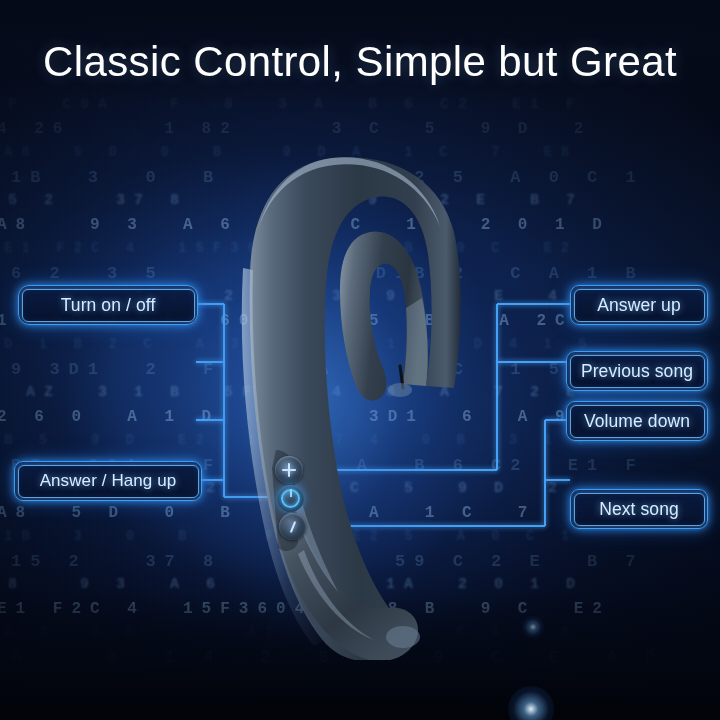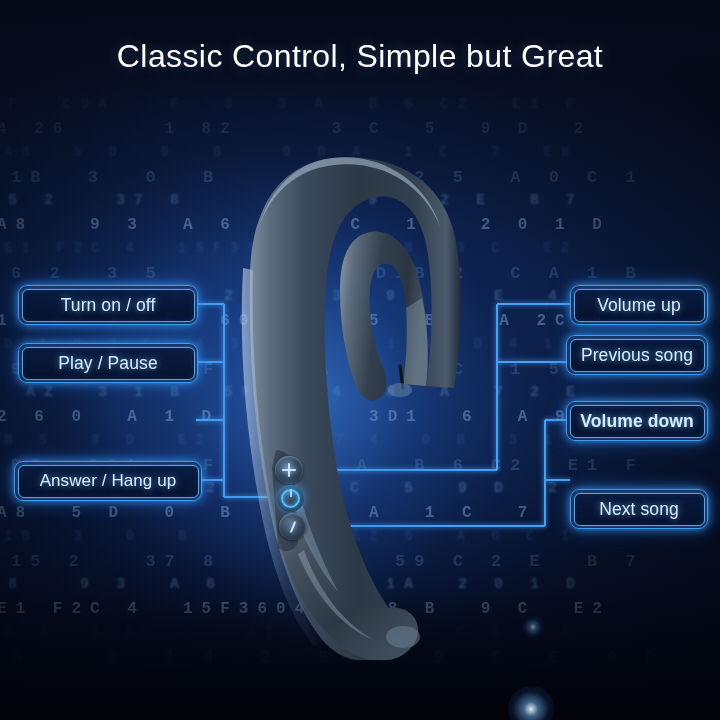--- a/index.html
+++ b/index.html
@@ -81,34 +81,34 @@
     background:linear-gradient(180deg, rgba(10,28,66,.92) 0%, rgba(8,22,54,.95) 55%, rgba(6,16,42,.96) 100%);
     border:1.6px solid #3a9df5;
     box-shadow:0 0 9px rgba(58,150,245,.85), 0 0 20px rgba(40,120,230,.45),
                inset 0 0 8px rgba(36,110,210,.40);}
   .box::before{content:"";position:absolute;inset:2.5px;border-radius:6px;
     border:1px solid rgba(120,195,255,.80);
     box-shadow:0 0 5px rgba(90,175,255,.55);pointer-events:none;}
   .box span{position:relative;color:#d7ecff;font-size:17.5px;letter-spacing:.1px;
     text-shadow:0 0 7px rgba(120,195,255,.75);white-space:nowrap;}
 
-  .b-l1{left:18px;top:285px;width:178px;}
+  .b-l1{left:18px;top:285px;width:178px;border-radius:11px;}
   .b-l2{left:18px;top:343px;width:178px;}
   .b-l3{left:18px;top:401px;width:178px;}
   .b-l4{left:14px;top:461px;width:186px;justify-content:center;}
   .b-l4 span{font-size:17px;}
 
   .b-r1{left:570px;top:285px;width:136px;}
-  .b-r2{left:566px;top:335px;width:140px;}
-  .b-r3{left:566px;top:401px;width:140px;font-weight:bold;}
+  .b-r2{left:566px;top:351px;width:140px;}
+  .b-r3{left:566px;top:401px;width:140px;}
   .b-r4{left:570px;top:461px;width:136px;margin-top:28px;}
 
   
   .title{position:absolute;left:0;right:0;top:38px;text-align:center;
-    color:#ffffff;font-size:32px;font-weight:300;letter-spacing:.4px;
+    color:#ffffff;font-size:42px;font-weight:300;letter-spacing:.4px;
     text-shadow:0 0 14px rgba(150,200,255,.28);}
 </style>
 </head>
 <body>
 
 <div id="stage">
 
   <div class="bg-base"></div>
   <div class="hexlayer" id="hexlayer"><div class="hexrow hx-a blur2" style="top: 96px; left: -10px; opacity: 0.35;">BF  C0A   F  8  3 A  B 6 C2  E1 F</div><div class="hexrow hx-d " style="top: 120px; left: -3px; opacity: 0.35;">4 26     1 82     3 C  5  9 D  2</div><div class="hexrow hx-c blur2" style="top: 144px; left: 4px; opacity: 1;">A8  5 D  0  B   9 D A  1 C  7  E8</div><div class="hexrow hx-b " style="top: 168px; left: 11px; opacity: 1;">1B  3  0  B    F3  4E2 5  A 0 C 1</div><div class="hexrow hx-a blur2" style="top: 192px; left: -10px; opacity: 1;">15 2   37 8      4  59 C 2 E  B 7</div><div class="hexrow hx-d " style="top: 216px; left: -3px; opacity: 1;">A8   9 3  A 6      C  1A  2 0 1 D</div><div class="hexrow hx-c blur2" style="top: 240px; left: 4px; opacity: 1;">E1 F2C 4  15F3604 7  8 B  9 C  E2</div><div class="hexrow hx-b " style="top: 264px; left: 11px; opacity: 1;">6 2  3 5      A7   D1BF2  C A 1 B</div><div class="hexrow hx-a blur2" style="top: 288px; left: -10px; opacity: 1;">A    0  1 4  2  B  3  9  C  E  4 D</div><div class="hexrow hx-d " style="top: 312px; left: -3px; opacity: 1;">1  3C 1  6  604  7 15  B8  A 2C 5</div><div class="hexrow hx-c blur2" style="top: 336px; left: 4px; opacity: 1;">D 1 B 2 C  A 3 0 9  E 1 B  D 4 1 5</div><div class="hexrow hx-b " style="top: 360px; left: 11px; opacity: 1;">9 3D1  2  F  6  A 0  2 C  1 5 B 8</div><div class="hexrow hx-a blur2" style="top: 384px; left: -10px; opacity: 1;">C AZ  3 1 B  5F3 604  8  A  7 2 E</div><div class="hexrow hx-d " style="top: 408px; left: -3px; opacity: 1;">2 6 0  A 1 D  F 2C  3D1  6  A 9 C</div><div class="hexrow hx-c blur2" style="top: 432px; left: 4px; opacity: 1;">B 5  9 D  E2  1 A  7 4  0 B  3 1 F</div><div class="hexrow hx-b " style="top: 456px; left: 11px; opacity: 1;">BF  C0A   F  8  3 A  B 6 C2  E1 F</div><div class="hexrow hx-a blur2" style="top: 480px; left: -10px; opacity: 1;">4 26     1 82     3 C  5  9 D  2</div><div class="hexrow hx-d " style="top: 504px; left: -3px; opacity: 1;">A8  5 D  0  B   9 D A  1 C  7  E8</div><div class="hexrow hx-c blur2" style="top: 528px; left: 4px; opacity: 1;">1B  3  0  B    F3  4E2 5  A 0 C 1</div><div class="hexrow hx-b " style="top: 552px; left: 11px; opacity: 1;">15 2   37 8      4  59 C 2 E  B 7</div><div class="hexrow hx-a blur2" style="top: 576px; left: -10px; opacity: 1;">A8   9 3  A 6      C  1A  2 0 1 D</div><div class="hexrow hx-d " style="top: 600px; left: -3px; opacity: 1;">E1 F2C 4  15F3604 7  8 B  9 C  E2</div><div class="hexrow hx-c blur2" style="top: 624px; left: 4px; opacity: 0.45;">6 2  3 5      A7   D1BF2  C A 1 B</div><div class="hexrow hx-b " style="top: 648px; left: 11px; opacity: 0.45;">A    0  1 4  2  B  3  9  C  E  4 D</div></div>
   <div class="bg-vignette"></div>
@@ -252,29 +252,26 @@
   <div class="btn btn-power">
     <span class="glyph-power"></span>
   </div>
   <div class="btn btn-minus">
     <span class="glyph-minus"></span>
   </div>
 
   <div class="box b-l1">
     <span>Turn on / off</span>
   </div>
-  <div class="box b-l2">
-    <span>Play / Pause</span>
-  </div>
   <div class="box b-l4">
     <span>Answer / Hang up</span>
   </div>
 
   <div class="box b-r1">
-    <span>Volume up</span>
+    <span>Answer up</span>
   </div>
   <div class="box b-r2">
     <span>Previous song</span>
   </div>
   <div class="box b-r3">
     <span>Volume down</span>
   </div>
   <div class="box b-r4">
     <span>Next song</span>
   </div>

